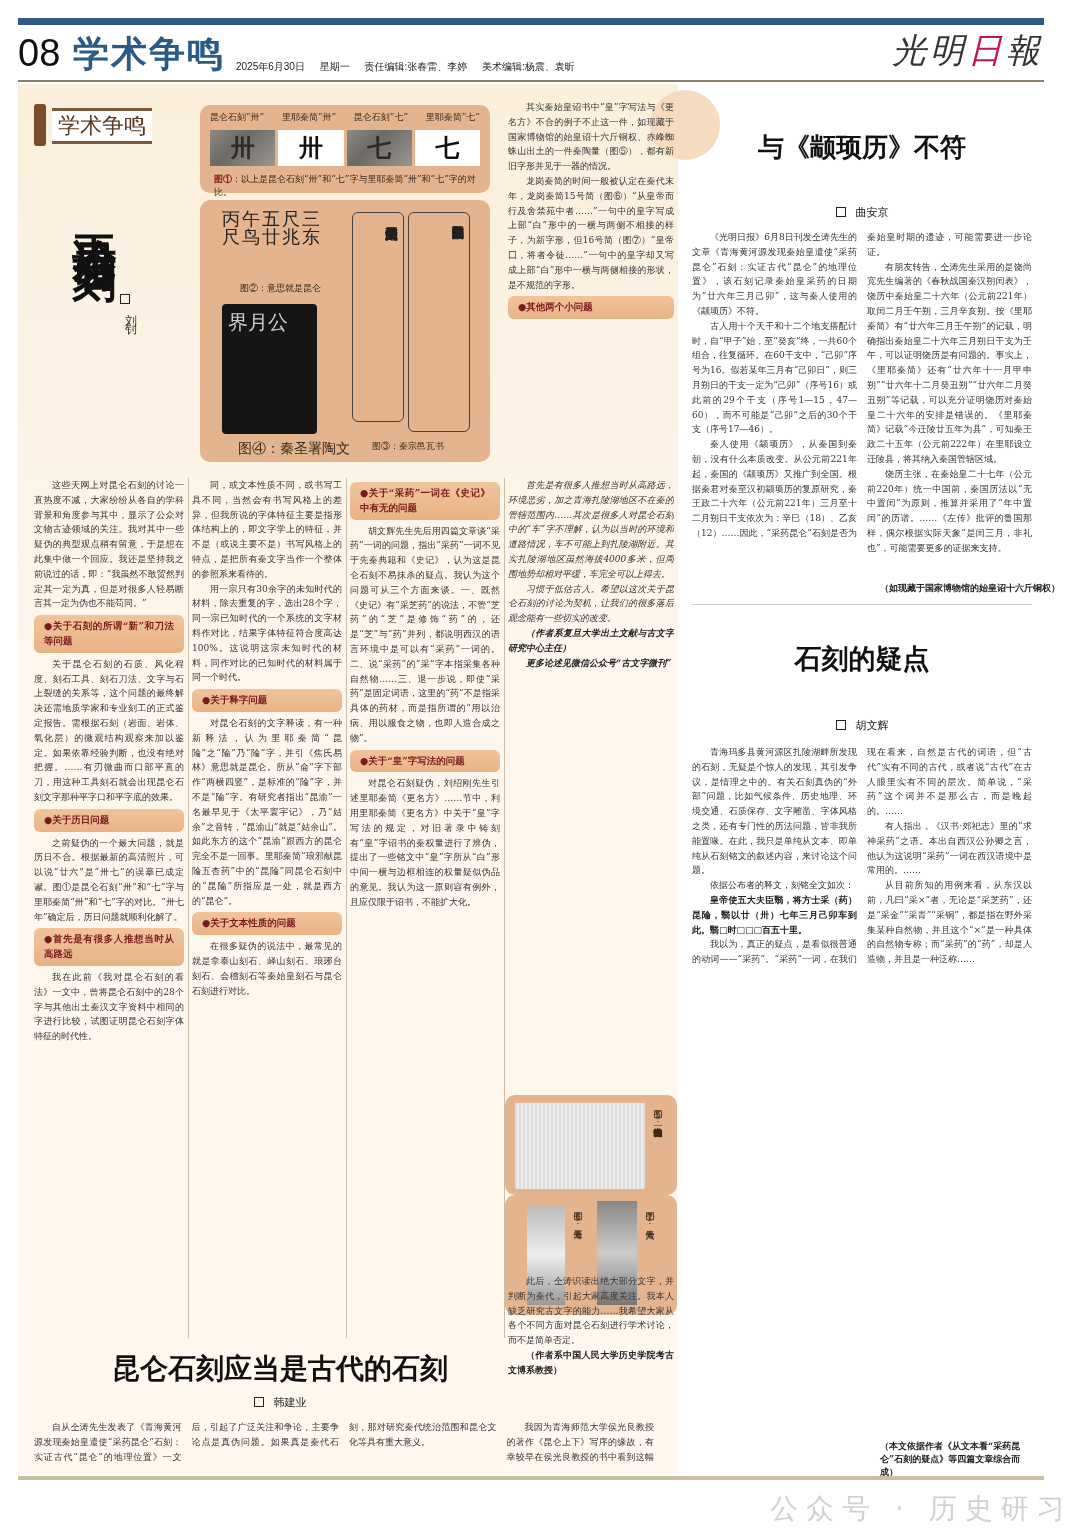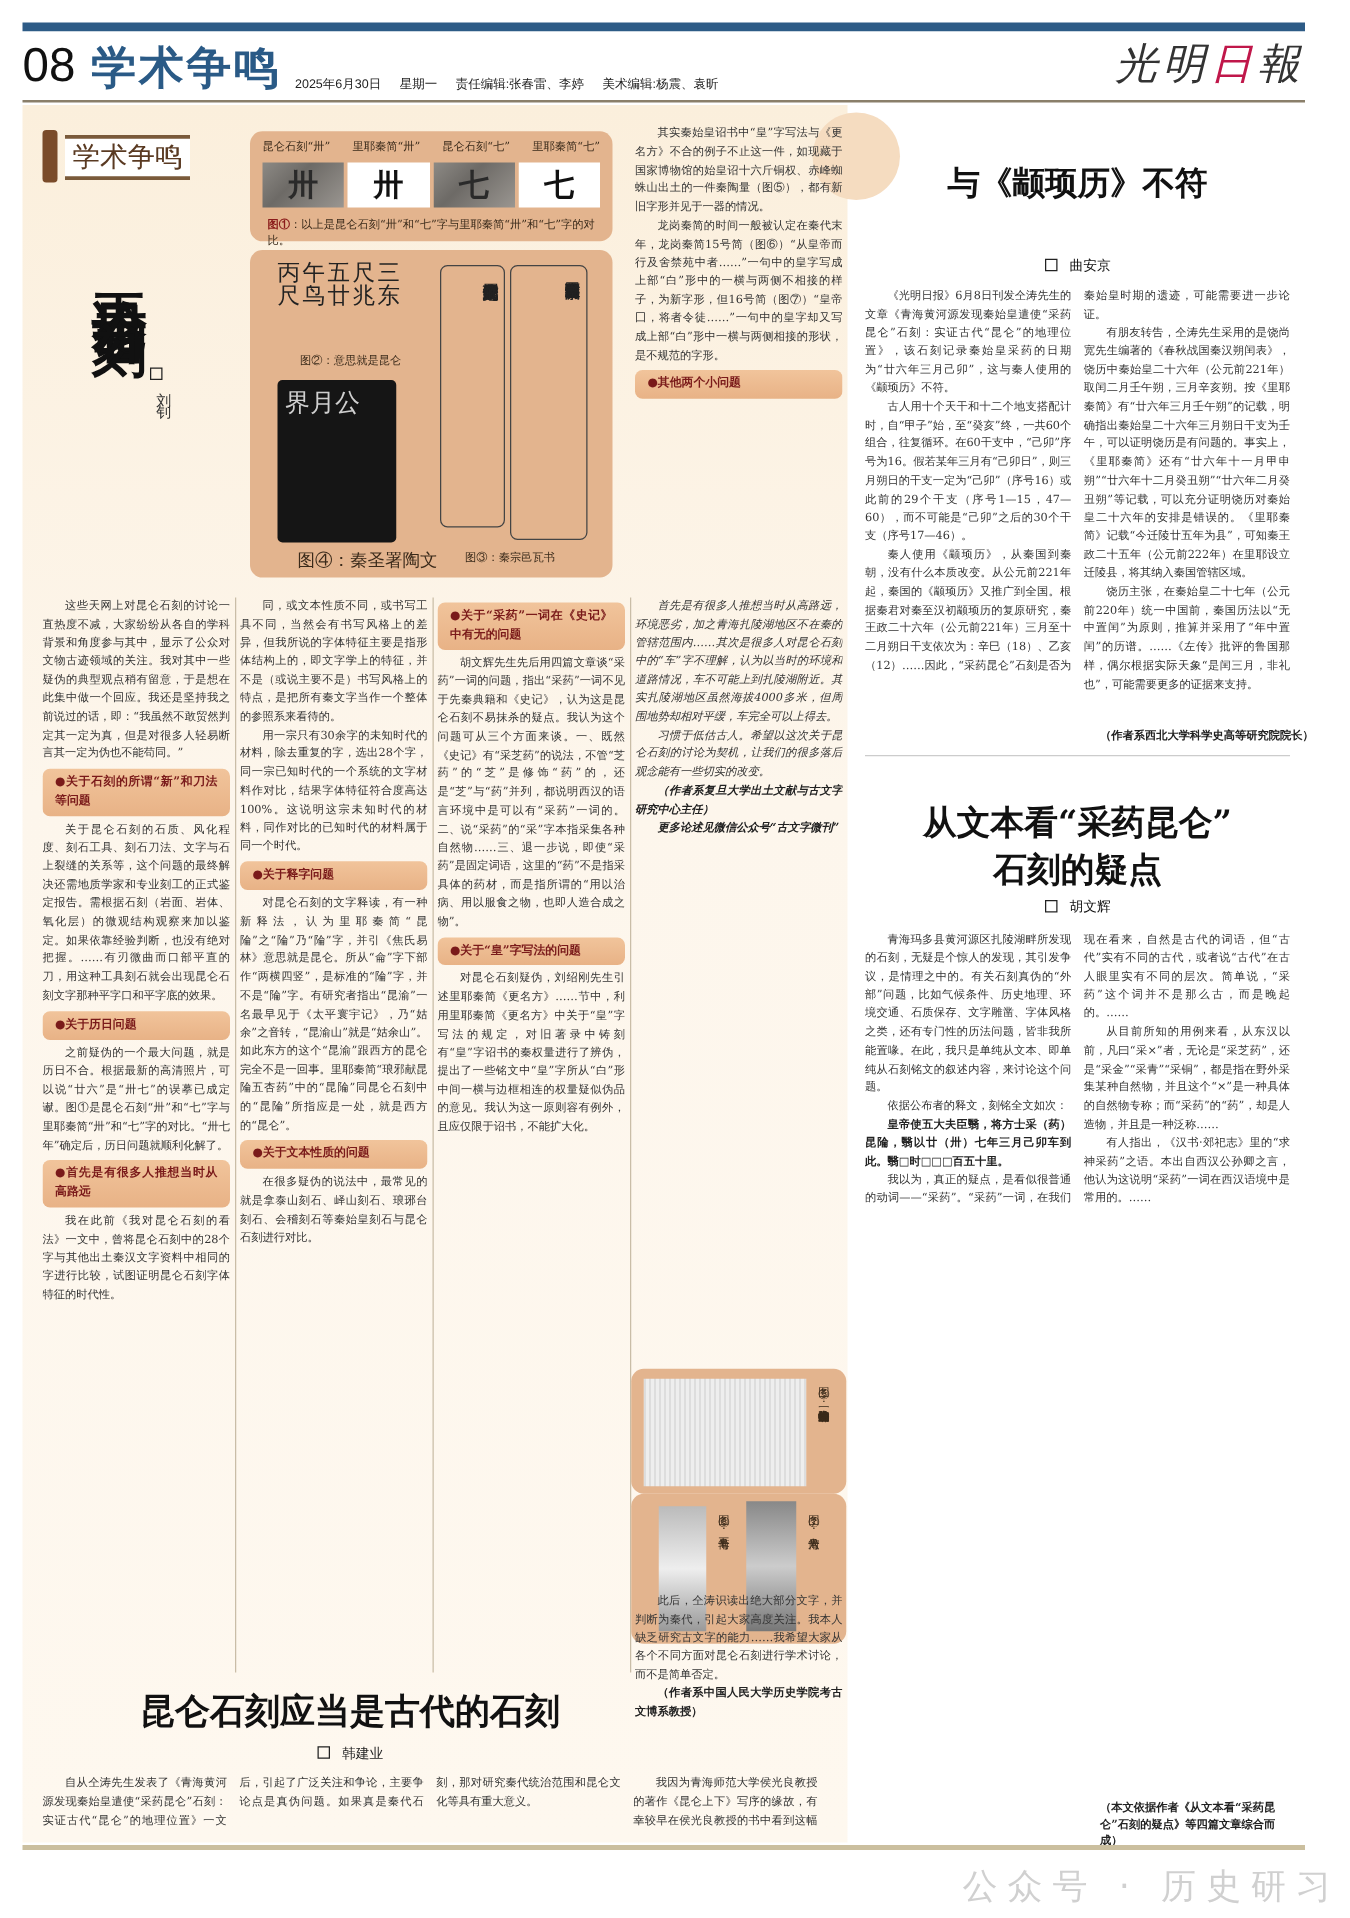--- a/index.html
+++ b/index.html
@@ -196,32 +196,31 @@
   <div>与《颛顼历》不符</div>
 </div>
 <div class="art-title-right a1"><span class="box-sym"></span><span>曲安京</span></div>
 <div class="col" style="left:692px; top:230px; width:340px; height:330px; column-count:2; column-gap:10px;">
   <p>《光明日报》6月8日刊发仝涛先生的文章《青海黄河源发现秦始皇遣使“采药昆仑”石刻：实证古代“昆仑”的地理位置》，该石刻记录秦始皇采药的日期为“廿六年三月己卯”，这与秦人使用的《颛顼历》不符。</p>
   <p>古人用十个天干和十二个地支搭配计时，自“甲子”始，至“癸亥”终，一共60个组合，往复循环。在60干支中，“己卯”序号为16。假若某年三月有“己卯日”，则三月朔日的干支一定为“己卯”（序号16）或此前的29个干支（序号1—15，47—60），而不可能是“己卯”之后的30个干支（序号17—46）。</p>
   <p>秦人使用《颛顼历》，从秦国到秦朝，没有什么本质改变。从公元前221年起，秦国的《颛顼历》又推广到全国。根据秦君对秦至汉初颛顼历的复原研究，秦王政二十六年（公元前221年）三月至十二月朔日干支依次为：辛巳（18）、乙亥（12）……因此，“采药昆仑”石刻是否为秦始皇时期的遗迹，可能需要进一步论证。</p>
   <p>有朋友转告，仝涛先生采用的是饶尚宽先生编著的《春秋战国秦汉朔闰表》，饶历中秦始皇二十六年（公元前221年）取闰二月壬午朔，三月辛亥朔。按《里耶秦简》有“廿六年三月壬午朔”的记载，明确指出秦始皇二十六年三月朔日干支为壬午，可以证明饶历是有问题的。事实上，《里耶秦简》还有“廿六年十一月甲申朔”“廿六年十二月癸丑朔”“廿六年二月癸丑朔”等记载，可以充分证明饶历对秦始皇二十六年的安排是错误的。《里耶秦简》记载“今迁陵廿五年为县”，可知秦王政二十五年（公元前222年）在里耶设立迁陵县，将其纳入秦国管辖区域。</p>
   <p>饶历主张，在秦始皇二十七年（公元前220年）统一中国前，秦国历法以“无中置闰”为原则，推算并采用了“年中置闰”的历谱。……《左传》批评的鲁国那样，偶尔根据实际天象“是闰三月，非礼也”，可能需要更多的证据来支持。</p>
 </div>
-<div class="note" style="left:880px; top:582px;">（作者系西北大学科学史高等研究院院长）</div>
+<div class="note" style="left:880px; top:582px;">（如现藏于国家博物馆的始皇诏十六斤铜权）</div>
 <div style="position:absolute; left:692px; top:604px; width:340px; height:1px; background:#ccc;"></div>
 
 <div class="art-title-right t2">
-  <div>从文本看“采药昆仑”</div>
   <div>石刻的疑点</div>
 </div>
 <div class="art-title-right a2"><span class="box-sym"></span><span>胡文辉</span></div>
 <div class="col" style="left:692px; top:745px; width:340px; height:695px; column-count:2; column-gap:10px;">
   <p>青海玛多县黄河源区扎陵湖畔所发现的石刻，无疑是个惊人的发现，其引发争议，是情理之中的。有关石刻真伪的“外部”问题，比如气候条件、历史地理、环境交通、石质保存、文字雕凿、字体风格之类，还有专门性的历法问题，皆非我所能置喙。在此，我只是单纯从文本、即单纯从石刻铭文的叙述内容，来讨论这个问题。</p>
   <p>依据公布者的释文，刻铭全文如次：</p>
   <p class="bold">皇帝使五大夫臣翳，将方士采（药）昆陯，翳以廿（卅）七年三月己卯车到此。翳□时□□□百五十里。</p>
   <p>我以为，真正的疑点，是看似很普通的动词——“采药”。“采药”一词，在我们现在看来，自然是古代的词语，但“古代”实有不同的古代，或者说“古代”在古人眼里实有不同的层次。简单说，“采药”这个词并不是那么古，而是晚起的。……</p>
+  <p>有人指出，《汉书·郊祀志》里的“求神采药”之语。本出自西汉公孙卿之言，他认为这说明“采药”一词在西汉语境中是常用的。……</p>
   <p>从目前所知的用例来看，从东汉以前，凡曰“采×”者，无论是“采芝药”，还是“采金”“采青”“采铜”，都是指在野外采集某种自然物，并且这个“×”是一种具体的自然物专称；而“采药”的“药”，却是人造物，并且是一种泛称……</p>
-  <p>有人指出，《汉书·郊祀志》里的“求神采药”之语。本出自西汉公孙卿之言，他认为这说明“采药”一词在西汉语境中是常用的。……</p>
 </div>
 <div class="note" style="left:880px; top:1440px; width:150px;">（本文依据作者《从文本看“采药昆仑”石刻的疑点》等四篇文章综合而成）</div>
 
 <div class="bottom-rule"></div>
 <div class="watermark">公众号 · 历史研习</div>
 
 </body></html>

